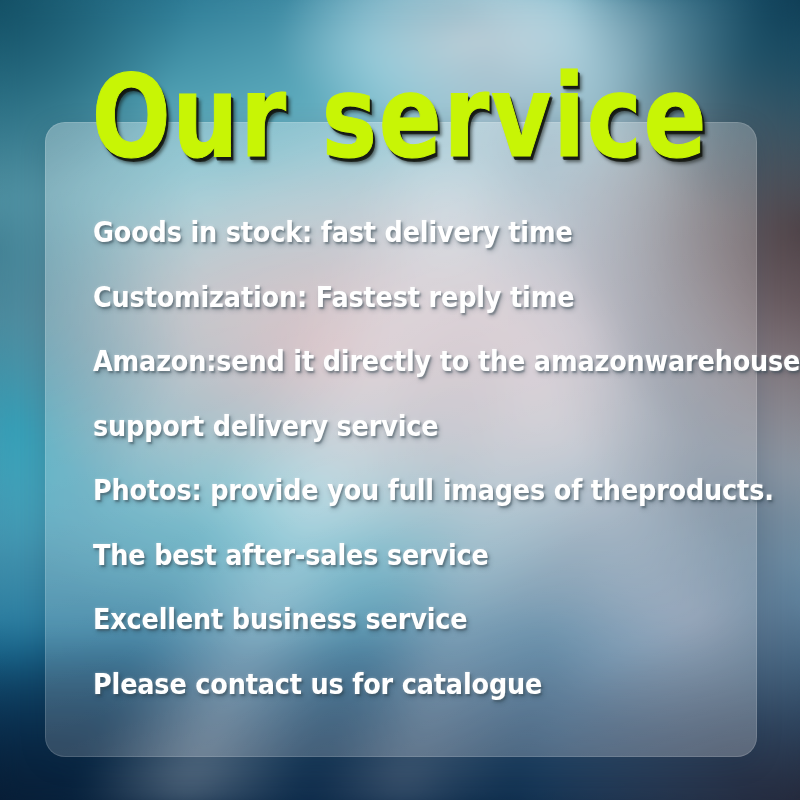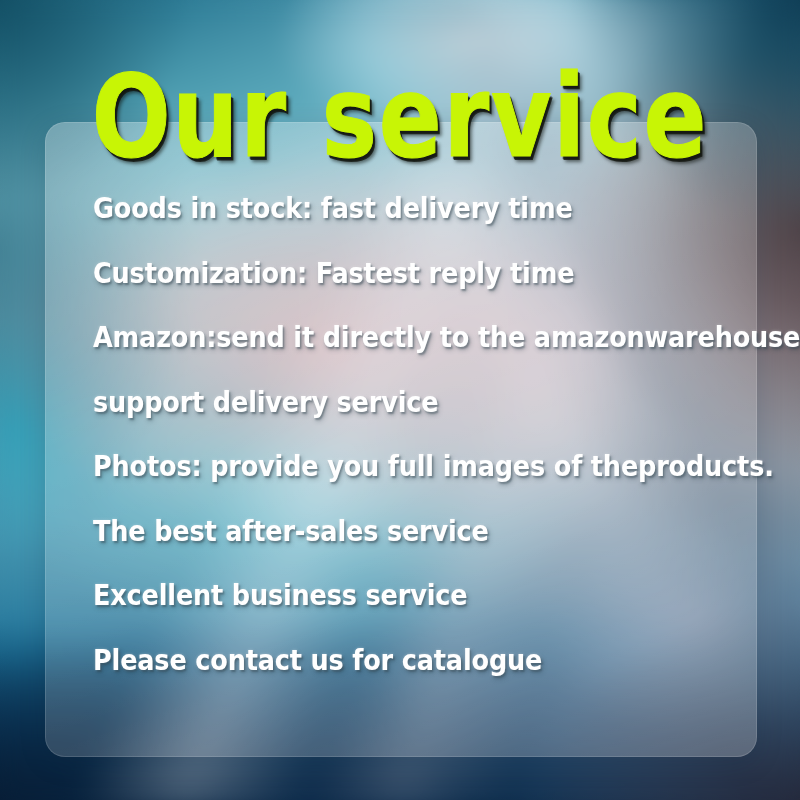--- a/index.html
+++ b/index.html
@@ -110,21 +110,21 @@
        3px 4px 0px rgba(18,20,14,0.78),
        5px 6px 4px rgba(15,18,12,0.55),
        2px 3px 1px rgba(20,22,16,0.70);
     white-space:nowrap;
     -webkit-text-stroke:1px #c8f505;
   }
 
   
   .lines {
     position:absolute;
-    left:93px; top:176px;
+    left:93px; top:200px;
     width:660px;
     z-index:5;
   }
   .line {
     height:64.5px;
     display:flex;
     align-items:center;
     font-family:"DejaVu Sans", sans-serif;
     font-weight:bold;
     font-size:27.5px;

